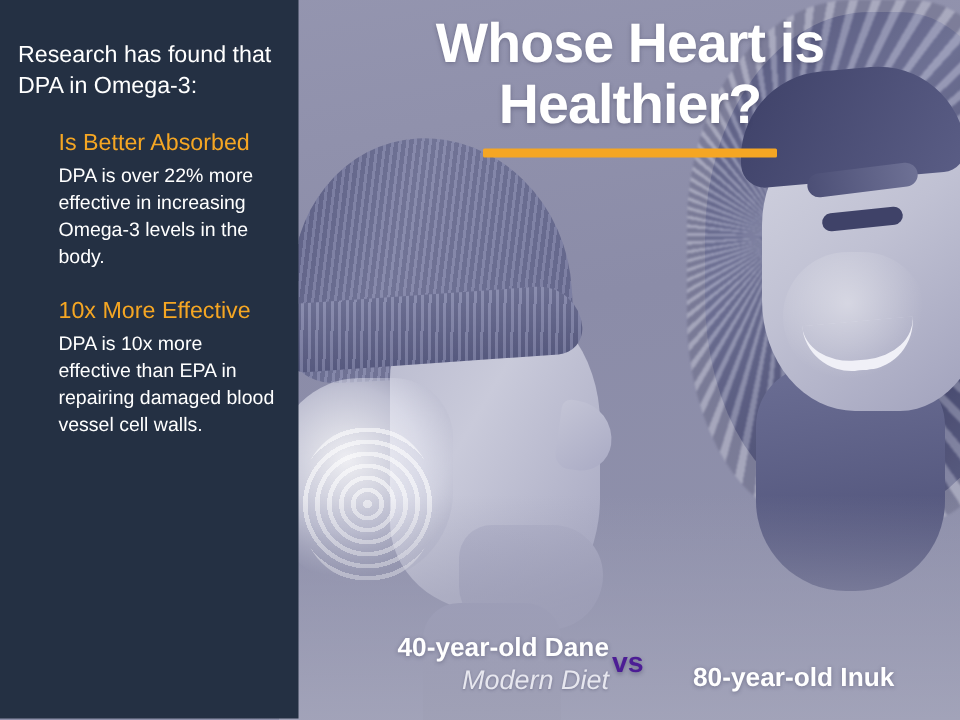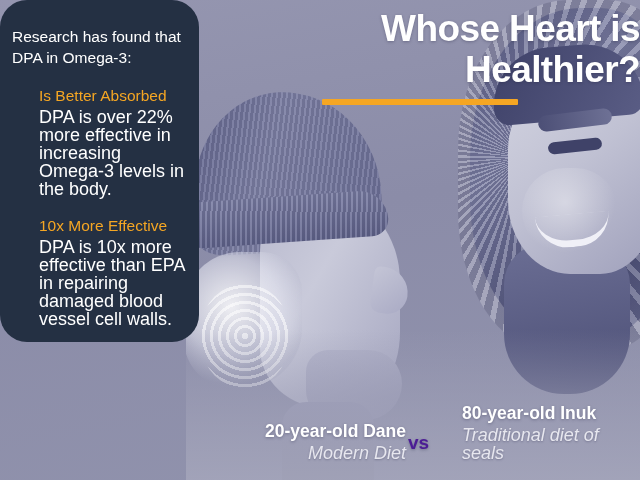--- a/index.html
+++ b/index.html
@@ -75,31 +75,31 @@
   .chin-r{position:absolute;left:52px;top:244px;width:126px;height:150px;
     background:linear-gradient(170deg,#6b6e94,#4b4e75);
     border-radius:40px 40px 60px 60px;}
 
   .bottom-veil{position:absolute;left:186px;bottom:0;width:454px;height:150px;
     background:linear-gradient(180deg,rgba(152,153,176,0) 0%,rgba(158,159,182,.55) 45%,rgba(166,167,188,.80) 100%);}
 
   
   .title-wrap{position:absolute;left:200px;top:8px;width:440px;text-align:center;}
   .title{color:#ffffff;font-weight:bold;font-size:37px;line-height:41px;
-    letter-spacing:-.6px;text-shadow:0 1px 3px rgba(40,40,70,.35);text-align:right;}
+    letter-spacing:-.6px;text-shadow:0 1px 3px rgba(40,40,70,.35);}
   .title-rule{margin:9px auto 0;width:196px;height:6px;background:#f5a623;border-radius:1px;}
 
   
-  .sidebar{position:absolute;left:0;top:0;width:199px;height:342px;
-    background:#243043;z-index:5;border-radius:27px;}
+  .sidebar{position:absolute;left:0;top:0;width:199px;height:479px;
+    background:#243043;z-index:5;}
   .sb-inner{padding:26px 13px 0 12px;}
   .sb-lead{color:#ffffff;font-size:15.5px;line-height:21px;font-weight:normal;}
   .sb-block{margin-top:18px;margin-left:27px;}
   .sb-head{color:#f5a623;font-size:15.5px;line-height:20px;font-weight:normal;margin-bottom:2px;}
-  .sb-body{color:#ffffff;font-size:18px;line-height:18px;}
+  .sb-body{color:#ffffff;font-size:13px;line-height:18px;}
 
   
   .cap{position:absolute;bottom:18px;z-index:4;}
   .cap-left{left:196px;width:210px;text-align:right;}
   .cap-right{left:462px;width:178px;text-align:left;}
   .cap-title{color:#ffffff;font-weight:bold;font-size:17.5px;line-height:21px;
     text-shadow:0 1px 3px rgba(50,50,80,.40);}
   .cap-sub{color:#e7e7ef;font-size:18px;line-height:18px;margin-top:2px;
     text-shadow:0 1px 2px rgba(50,50,80,.35);font-style:italic;}
   .vs{position:absolute;left:408px;bottom:26px;z-index:4;color:#4c1d95;
@@ -159,24 +159,23 @@
 
       <div class="sb-block">
         <div class="sb-head">10x More Effective</div>
         <div class="sb-body">DPA is 10x more effective than EPA in repairing damaged blood vessel cell walls.</div>
       </div>
 
     </div>
   </div>
 
   <div class="cap cap-left">
-    <div class="cap-title">20-year-old Dane</div>
+    <div class="cap-title">40-year-old Dane</div>
     <div class="cap-sub">Modern Diet</div>
   </div>
 
   <div class="vs">vs</div>
 
   <div class="cap cap-right">
     <div class="cap-title">80-year-old Inuk</div>
-    <div class="cap-sub">Traditional diet of seals</div>
   </div>
 
 </div>
 
 </body></html>

